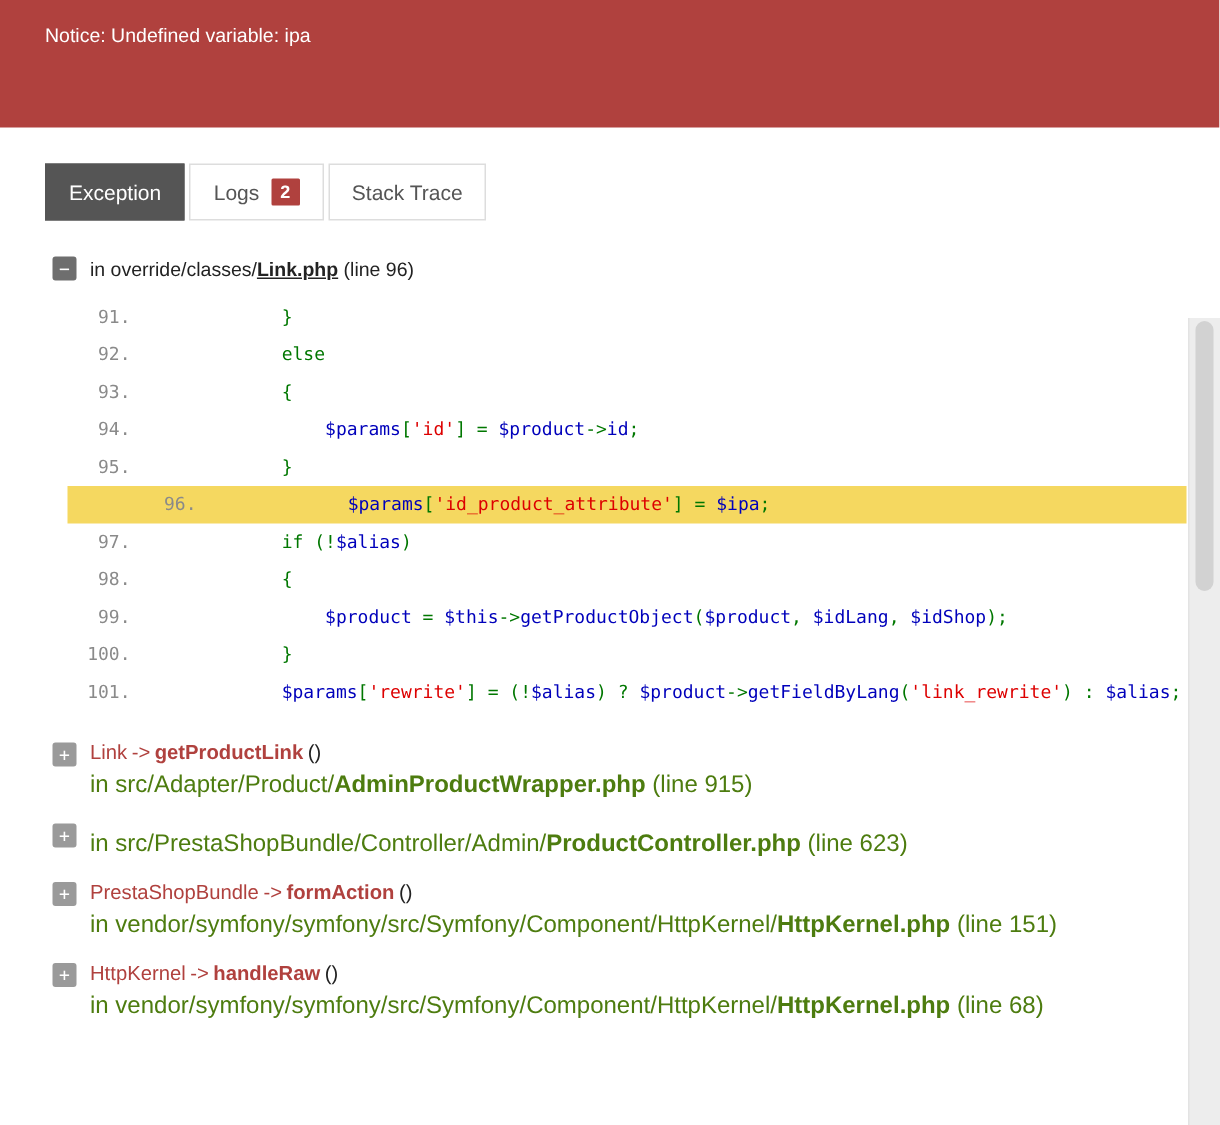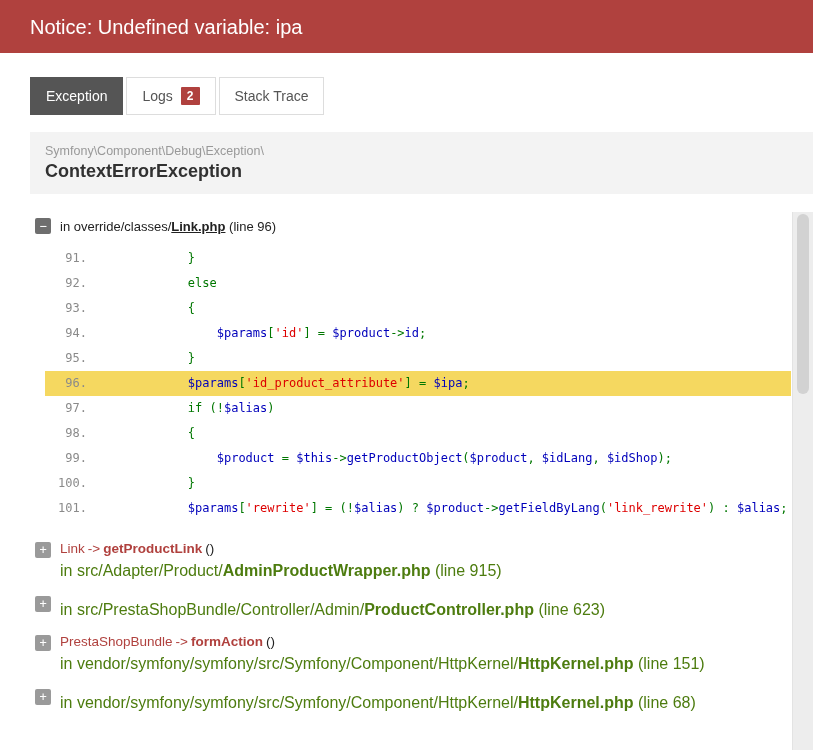--- a/index.html
+++ b/index.html
@@ -1,20 +1,20 @@
 <!DOCTYPE html>
 <html style="--banner: #B0413E; --tab-active-bg: #555555; --badge: #B0413E; --highlight: #F5D860; --code-keyword: #007700; --code-default: #0000BB; --code-string: #DD0000; --method: #B0413E;"><head>
 <meta charset="utf-8">
 <style>
   * { margin:0; padding:0; box-sizing:border-box; }
   html,body { width:813px; height:750px; overflow:hidden; background:#fff;
               font-family:"Liberation Sans","DejaVu Sans",sans-serif; }
 
-  .banner { background:var(--banner,#B0413E); height:53px; padding:16px 30px;
-            color:#fff; font-size:20px; }
+  .banner { background:var(--banner,#B0413E); height:85px; padding:16px 30px;
+            color:#fff; font-size:13px; }
 
   .page { padding-left:30px; position:relative; }
 
   .tabs { display:flex; gap:3px; margin-top:24px; }
   .tab { display:flex; align-items:center; background:#fff; border:1px solid #DDDDDD;
          color:#555; font-size:14px; padding:0 15px; height:38px; cursor:pointer; }
   .tab.active { background:var(--tab-active-bg,#555555);
                 border-color:var(--tab-active-bg,#555555); color:#fff; }
   .tab-badge { background:var(--badge,#B0413E); color:#fff; font-size:12px;
                font-weight:bold; padding:2px 6px; margin-left:8px; border-radius:1px; }
@@ -31,21 +31,21 @@
 
   .toggle { width:16px; height:16px; flex:none; display:flex; align-items:center;
             justify-content:center; color:#fff; font-size:12px; border-radius:2px;
             cursor:pointer; font-family:"DejaVu Sans Mono",monospace; line-height:1; }
   .toggle.minus { background:#6E6E6E; }
   .toggle.plus  { background:#9A9A9A; }
 
   .code { font-family:"DejaVu Sans Mono","Liberation Mono",monospace; font-size:12px;
           line-height:25px; margin:12px 22px 20px 15px; }
   .code-line { display:flex; }
-  .code-line.hl { background:var(--highlight,#F5D860); }
+  .code-line.hl { background:var(--highlight,#F5D860);padding-left:44px; }
   .code-ln { width:42px; flex:none; text-align:right; color:#8A8A8A; }
   .code-text { margin-left:43px; white-space:pre; }
   .tok-kw  { color:var(--code-keyword,#007700); }
   .tok-var { color:var(--code-default,#0000BB); }
   .tok-str { color:var(--code-string,#DD0000); }
 
   .frame { display:flex; gap:9px; margin:0 0 15px 5px; align-items:flex-start; }
   .frame .toggle { margin-top:1px; }
   .frame-sig { font-size:13.5px; color:var(--method,#B0413E); }
   .frame-arrow { margin:0 3px; }
@@ -77,24 +77,20 @@
     <span class="tab-label">Logs</span>
     <span class="tab-badge">2</span>
   </div>
 
   <div class="tab">
     <span class="tab-label">Stack Trace</span>
 
   </div>
 </div>
 
-  <div class="exc-head">
-    <div class="exc-ns">Symfony\Component\Debug\Exception\</div>
-    <div class="exc-name">ContextErrorException</div>
-  </div>
 
   <div class="content">
     <div class="trace-head">
       <span class="toggle minus">−</span>
       <span class="loc"><span>in override/classes/</span><b>Link.php</b><span> (line 96)</span></span>
     </div>
 
     <div class="code" id="code">
         <div class="code-line">
           <span class="code-ln">91.</span>
@@ -162,20 +158,21 @@
     <span class="toggle plus">+</span>
     <div class="frame-body">
       <div class="frame-sig"><span class="frame-class">PrestaShopBundle</span><span class="frame-arrow">-&gt;</span><span class="frame-method">formAction</span><span class="frame-args">()</span></div>
       <div class="frame-loc"><span>in vendor/symfony/symfony/src/Symfony/Component/HttpKernel/</span><b>HttpKernel.php</b><span> (line 151)</span></div>
     </div>
   </div>
 
   <div class="frame">
     <span class="toggle plus">+</span>
     <div class="frame-body">
+      <div class="frame-sig"><span class="frame-class">HttpKernel</span><span class="frame-arrow">-&gt;</span><span class="frame-method">handleRaw</span><span class="frame-args">()</span></div>
       <div class="frame-loc"><span>in vendor/symfony/symfony/src/Symfony/Component/HttpKernel/</span><b>HttpKernel.php</b><span> (line 68)</span></div>
     </div>
   </div>
 </div>
   </div>
 </div>
 
 <div class="scrollbar">
   <div class="thumb"></div>
 </div>

